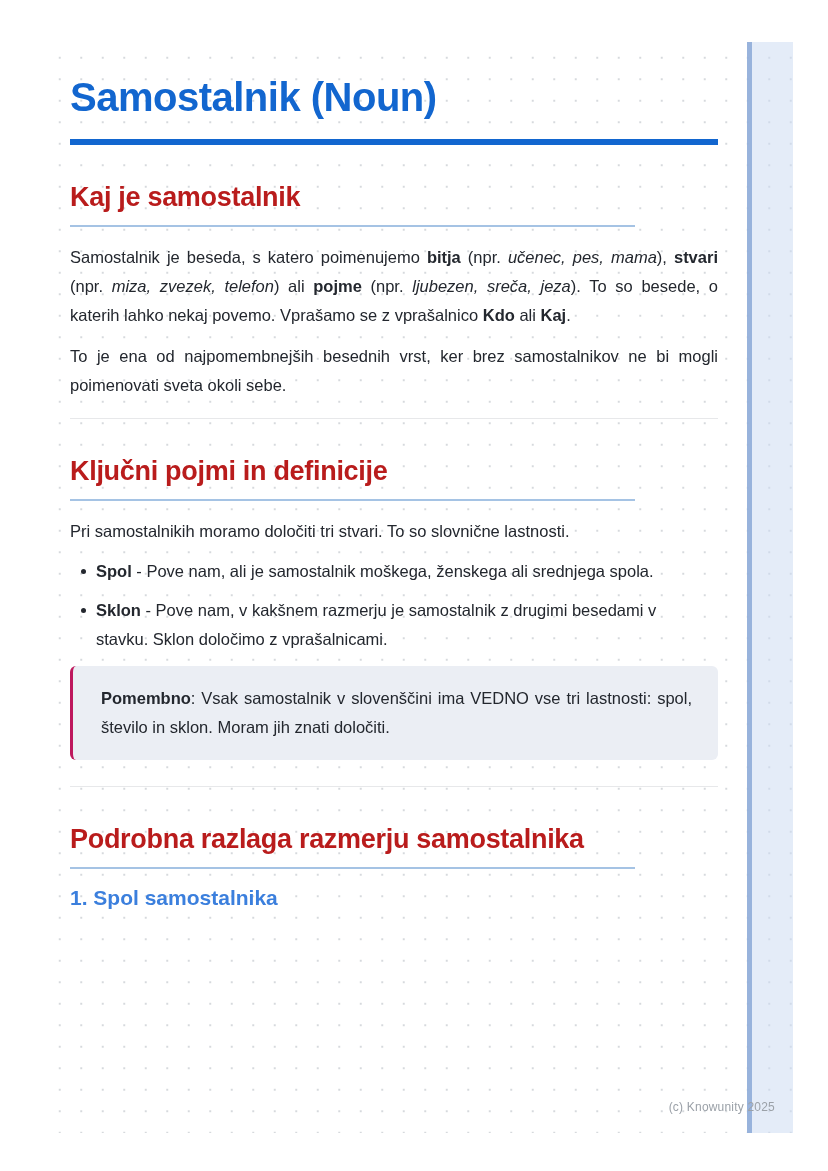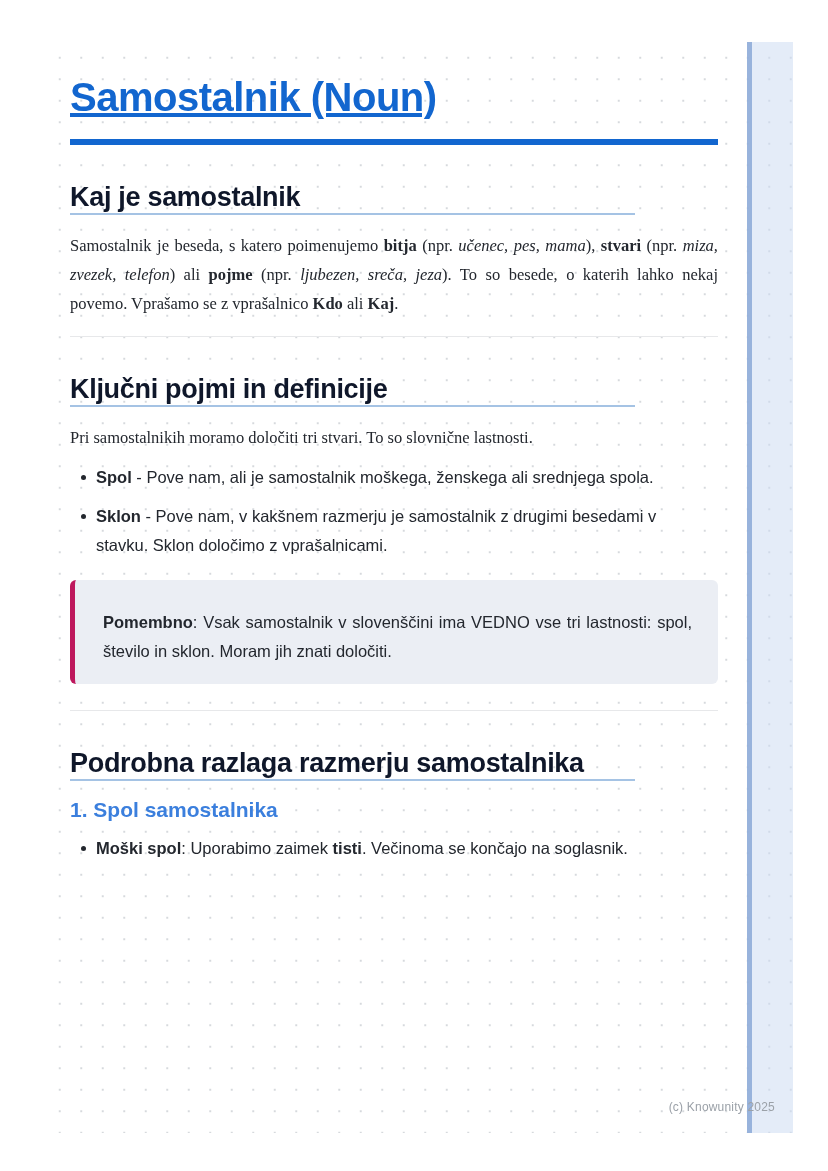--- a/index.html
+++ b/index.html
@@ -22,42 +22,41 @@
     position:absolute;right:0;top:0;bottom:0;width:41px;
     background:rgba(205,221,243,0.55);
     border-left:5px solid rgba(139,169,215,0.85);
   }
   .content{
     position:absolute;left:70px;top:0;width:648px;z-index:1;
   }
   h1.doc-title{
     margin:75px 0 0 0;
     font-size:40px;line-height:44px;font-weight:800;
-    letter-spacing:-0.5px;color:#1266cf;text-decoration:underline;
+    letter-spacing:-0.5px;color:#1266cf;
   }
   .title-rule{
     margin-top:20px;height:6px;background:#1266cf;border:none;width:648px;
   }
   h2.section-heading{
     margin:36px 0 0 0;
     font-size:27px;line-height:32px;font-weight:800;
-    letter-spacing:-0.3px;color:#0f172a;
+    letter-spacing:-0.3px;color:#b91c1c;
     width:565px;white-space:nowrap;overflow:visible;
-    border-bottom:2px solid #a5c3e4;
+    padding-bottom:12px;border-bottom:2px solid #a5c3e4;
   }
   h3.sub-heading{
     margin:16px 0 0 0;
     font-size:21px;line-height:26px;font-weight:800;
     color:#3b7fdd;
   }
   p.body-text{
     margin:12px 0 0 0;
     font-size:16.5px;line-height:29px;
     text-align:justify;
-    font-family:Liberation Serif, serif;
   }
   p.first-para{margin-top:16px;}
   hr.divider{
     border:none;border-top:1.5px solid #e7e8ea;
     margin:18px 0 0 0;width:648px;
   }
   hr.divider-2{margin-top:26px;}
   ul.bullet-list{
     list-style:none;margin:11px 0 0 0;padding:0;
   }
@@ -65,25 +64,25 @@
     position:relative;
     margin:0 11px 10px 0;padding-left:26px;
     font-size:16.5px;line-height:29px;
     text-align:left;
   }
   ul.bullet-list li::before{
     content:"";position:absolute;left:11px;top:12px;
     width:5px;height:5px;border-radius:50%;background:#23272e;
   }
   .callout{
-    margin-top:20px;
+    margin-top:12px;
     background:#ebeef4;
-    border-left:5px solid #be185d;
+    border-left:3px solid #be185d;
     border-radius:6px;
-    padding:28px 26px 18px 28px;
+    padding:18px 26px 18px 28px;
     font-size:16.5px;line-height:29px;
     text-align:justify;
   }
   .watermark{
     position:absolute;top:1100px;right:53px;z-index:2;
     font-size:12px;color:#9ba1a8;letter-spacing:0.2px;
   }
   .b{font-weight:700;}
   .i{font-style:italic;}
 </style>
@@ -95,39 +94,37 @@
 </div>
 
 <div class="content">
 
   <h1 class="doc-title">Samostalnik (Noun)</h1>
   <div class="title-rule"></div>
 
   <section>
     <h2 class="section-heading">Kaj je samostalnik</h2>
     <p class="body-text first-para"><span>Samostalnik je beseda, s katero poimenujemo </span><span class="b">bitja</span><span> (npr. </span><span class="i">učenec, pes, mama</span><span>), </span><span class="b">stvari</span><span> (npr. </span><span class="i">miza, zvezek, telefon</span><span>) ali </span><span class="b">pojme</span><span> (npr. </span><span class="i">ljubezen, sreča, jeza</span><span>). To so besede, o katerih lahko nekaj povemo. Vprašamo se z vprašalnico </span><span class="b">Kdo</span><span> ali </span><span class="b">Kaj</span><span>.</span></p>
+    <p class="body-text"><span>To je ena od najpomembnejših besednih vrst, ker brez samostalnikov ne bi mogli poimenovati sveta okoli sebe.</span></p>
   </section>
 
   <hr class="divider">
 
   <section>
     <h2 class="section-heading">Ključni pojmi in definicije</h2>
     <p class="body-text first-para"><span>Pri samostalnikih moramo določiti tri stvari. To so slovnične lastnosti.</span></p>
     <ul class="bullet-list">
       <li><span class="b">Spol</span><span> - Pove nam, ali je samostalnik moškega, ženskega ali srednjega spola.</span></li>
       <li><span class="b">Sklon</span><span> - Pove nam, v kakšnem razmerju je samostalnik z drugimi besedami v stavku. Sklon določimo z vprašalnicami.</span></li>
     </ul>
     <div class="callout"><span class="b">Pomembno</span><span>: Vsak samostalnik v slovenščini ima VEDNO vse tri lastnosti: spol, število in sklon. Moram jih znati določiti.</span></div>
   </section>
 
   <hr class="divider divider-2">
 
   <section>
     <h2 class="section-heading">Podrobna razlaga razmerju samostalnika</h2>
     <h3 class="sub-heading">1. Spol samostalnika</h3>
-    <ul class="bullet-list">
-      <li><span class="b">Moški spol</span><span>: Uporabimo zaimek </span><span class="b">tisti</span><span>. Večinoma se končajo na soglasnik.</span></li>
-    </ul>
   </section>
 
 </div>
 
 <div class="watermark">(c) Knowunity 2025</div>
 
 </body></html>

